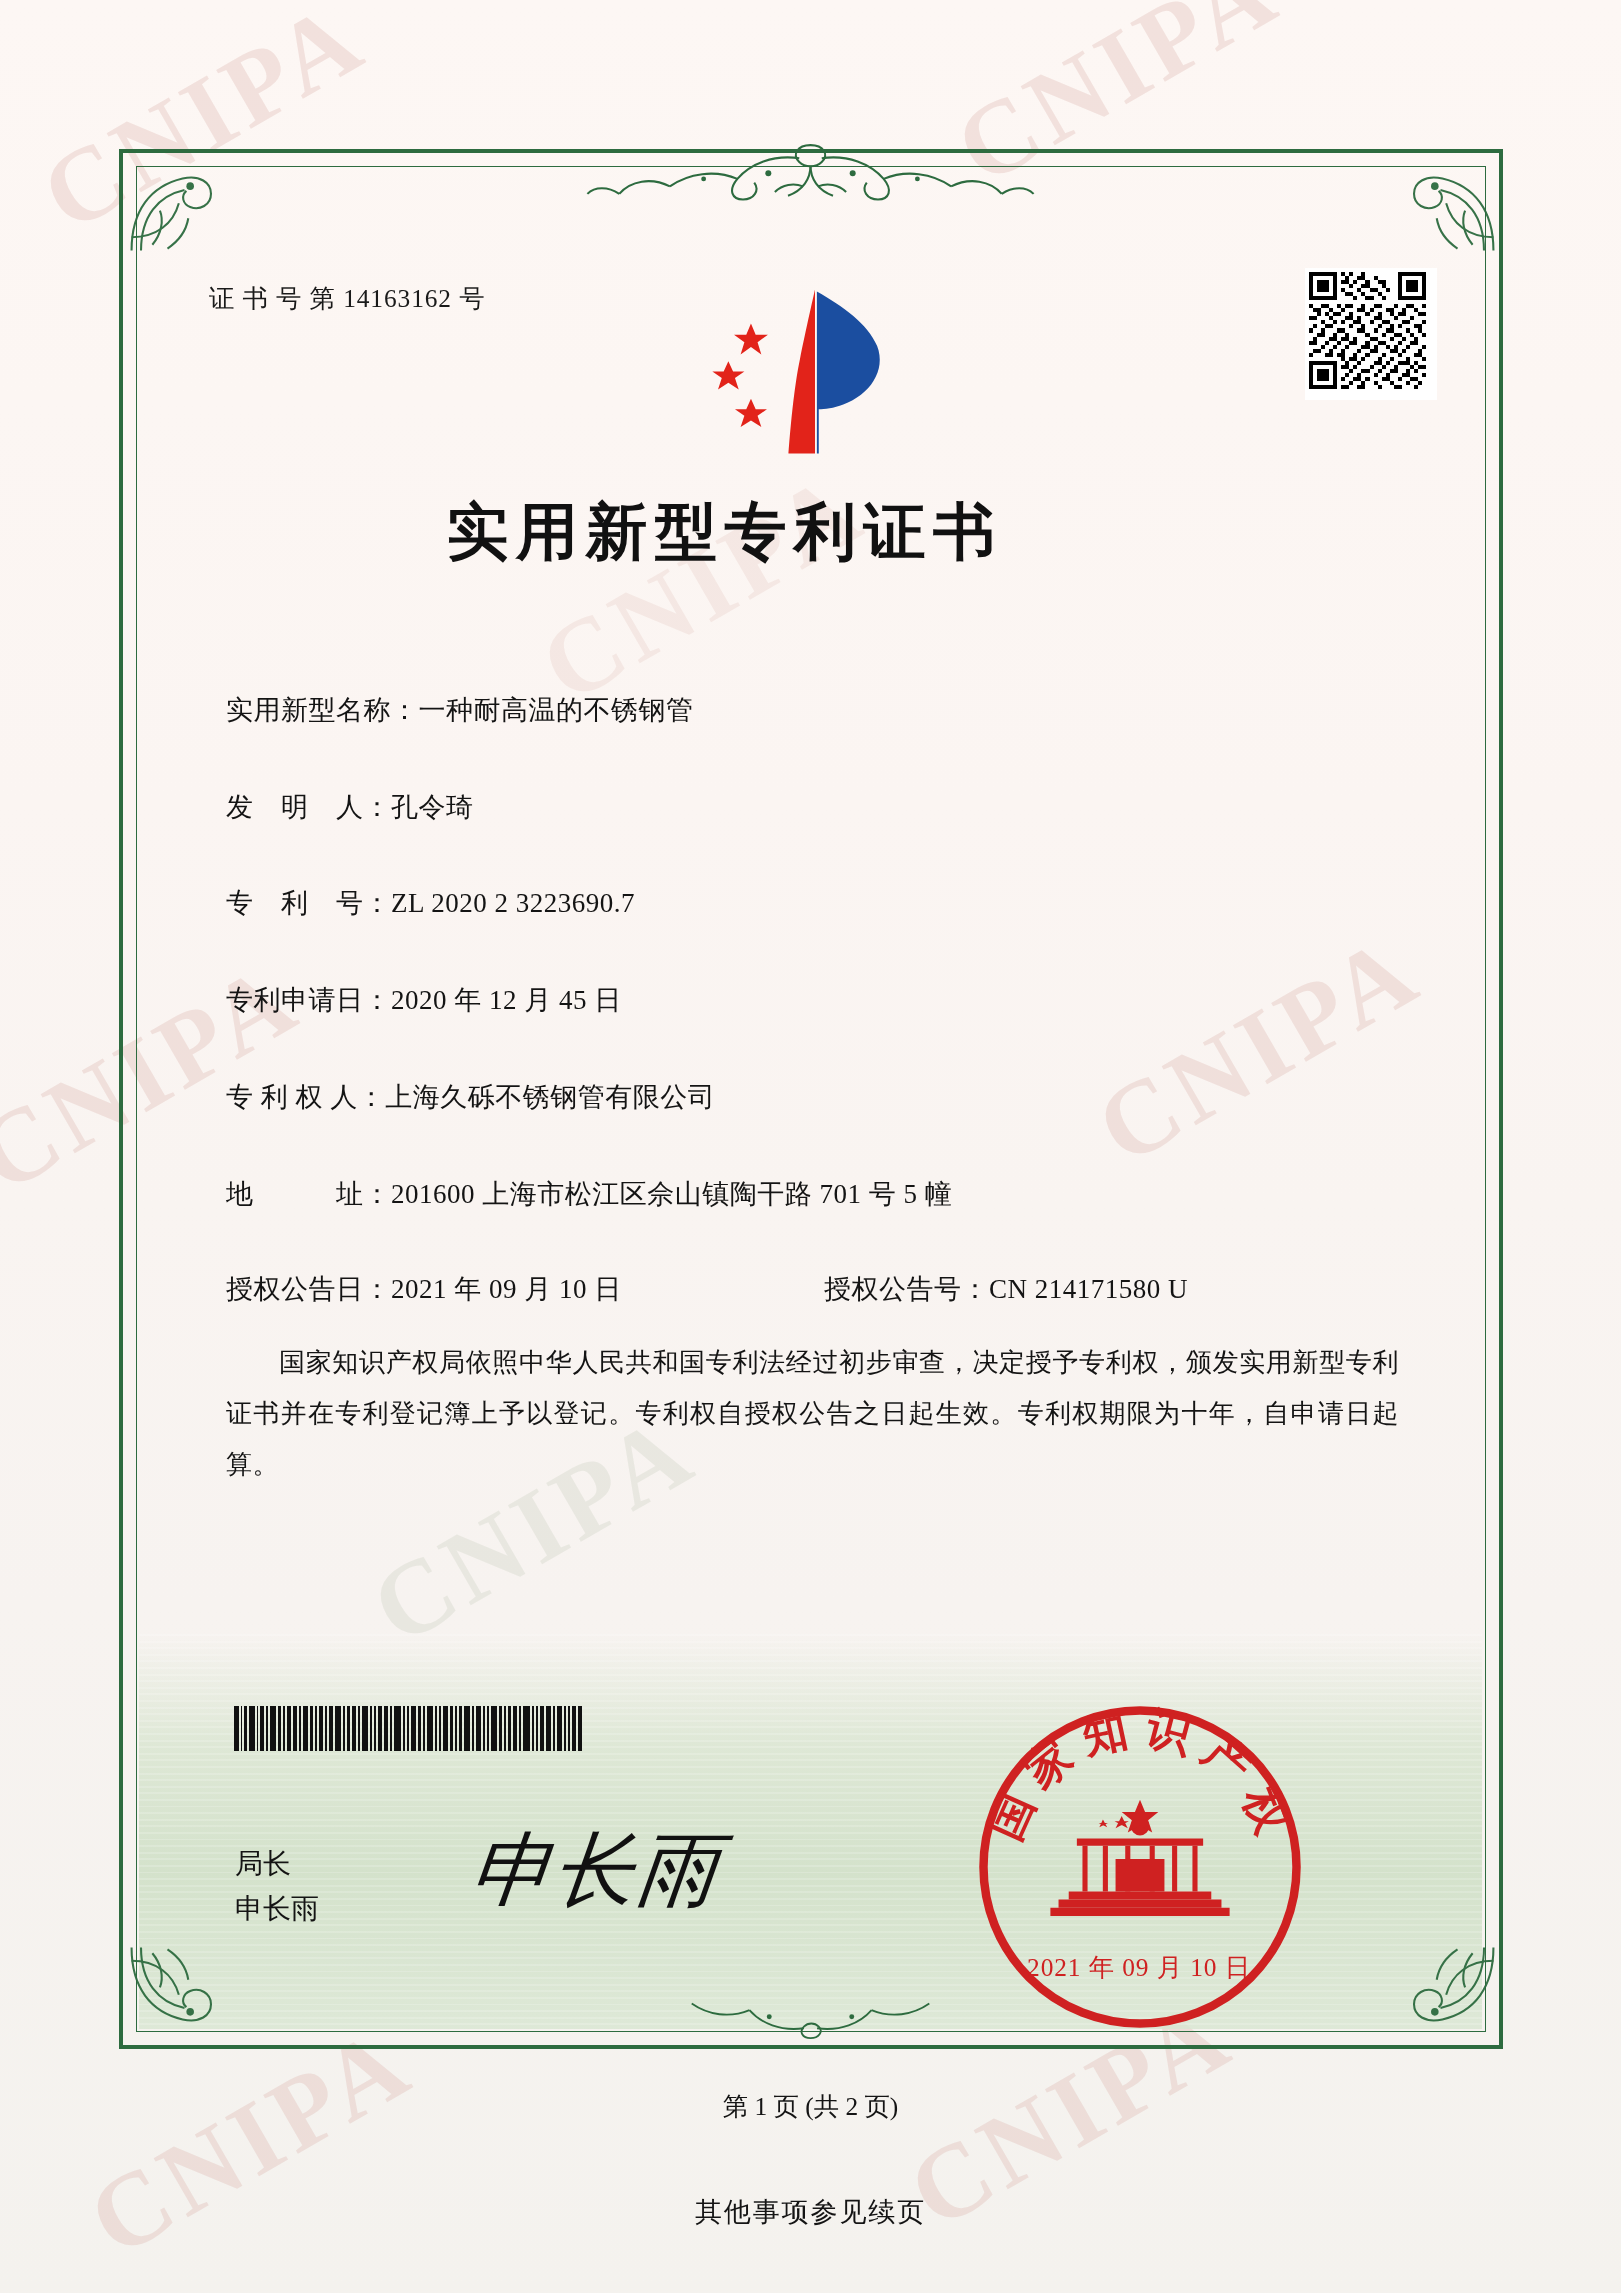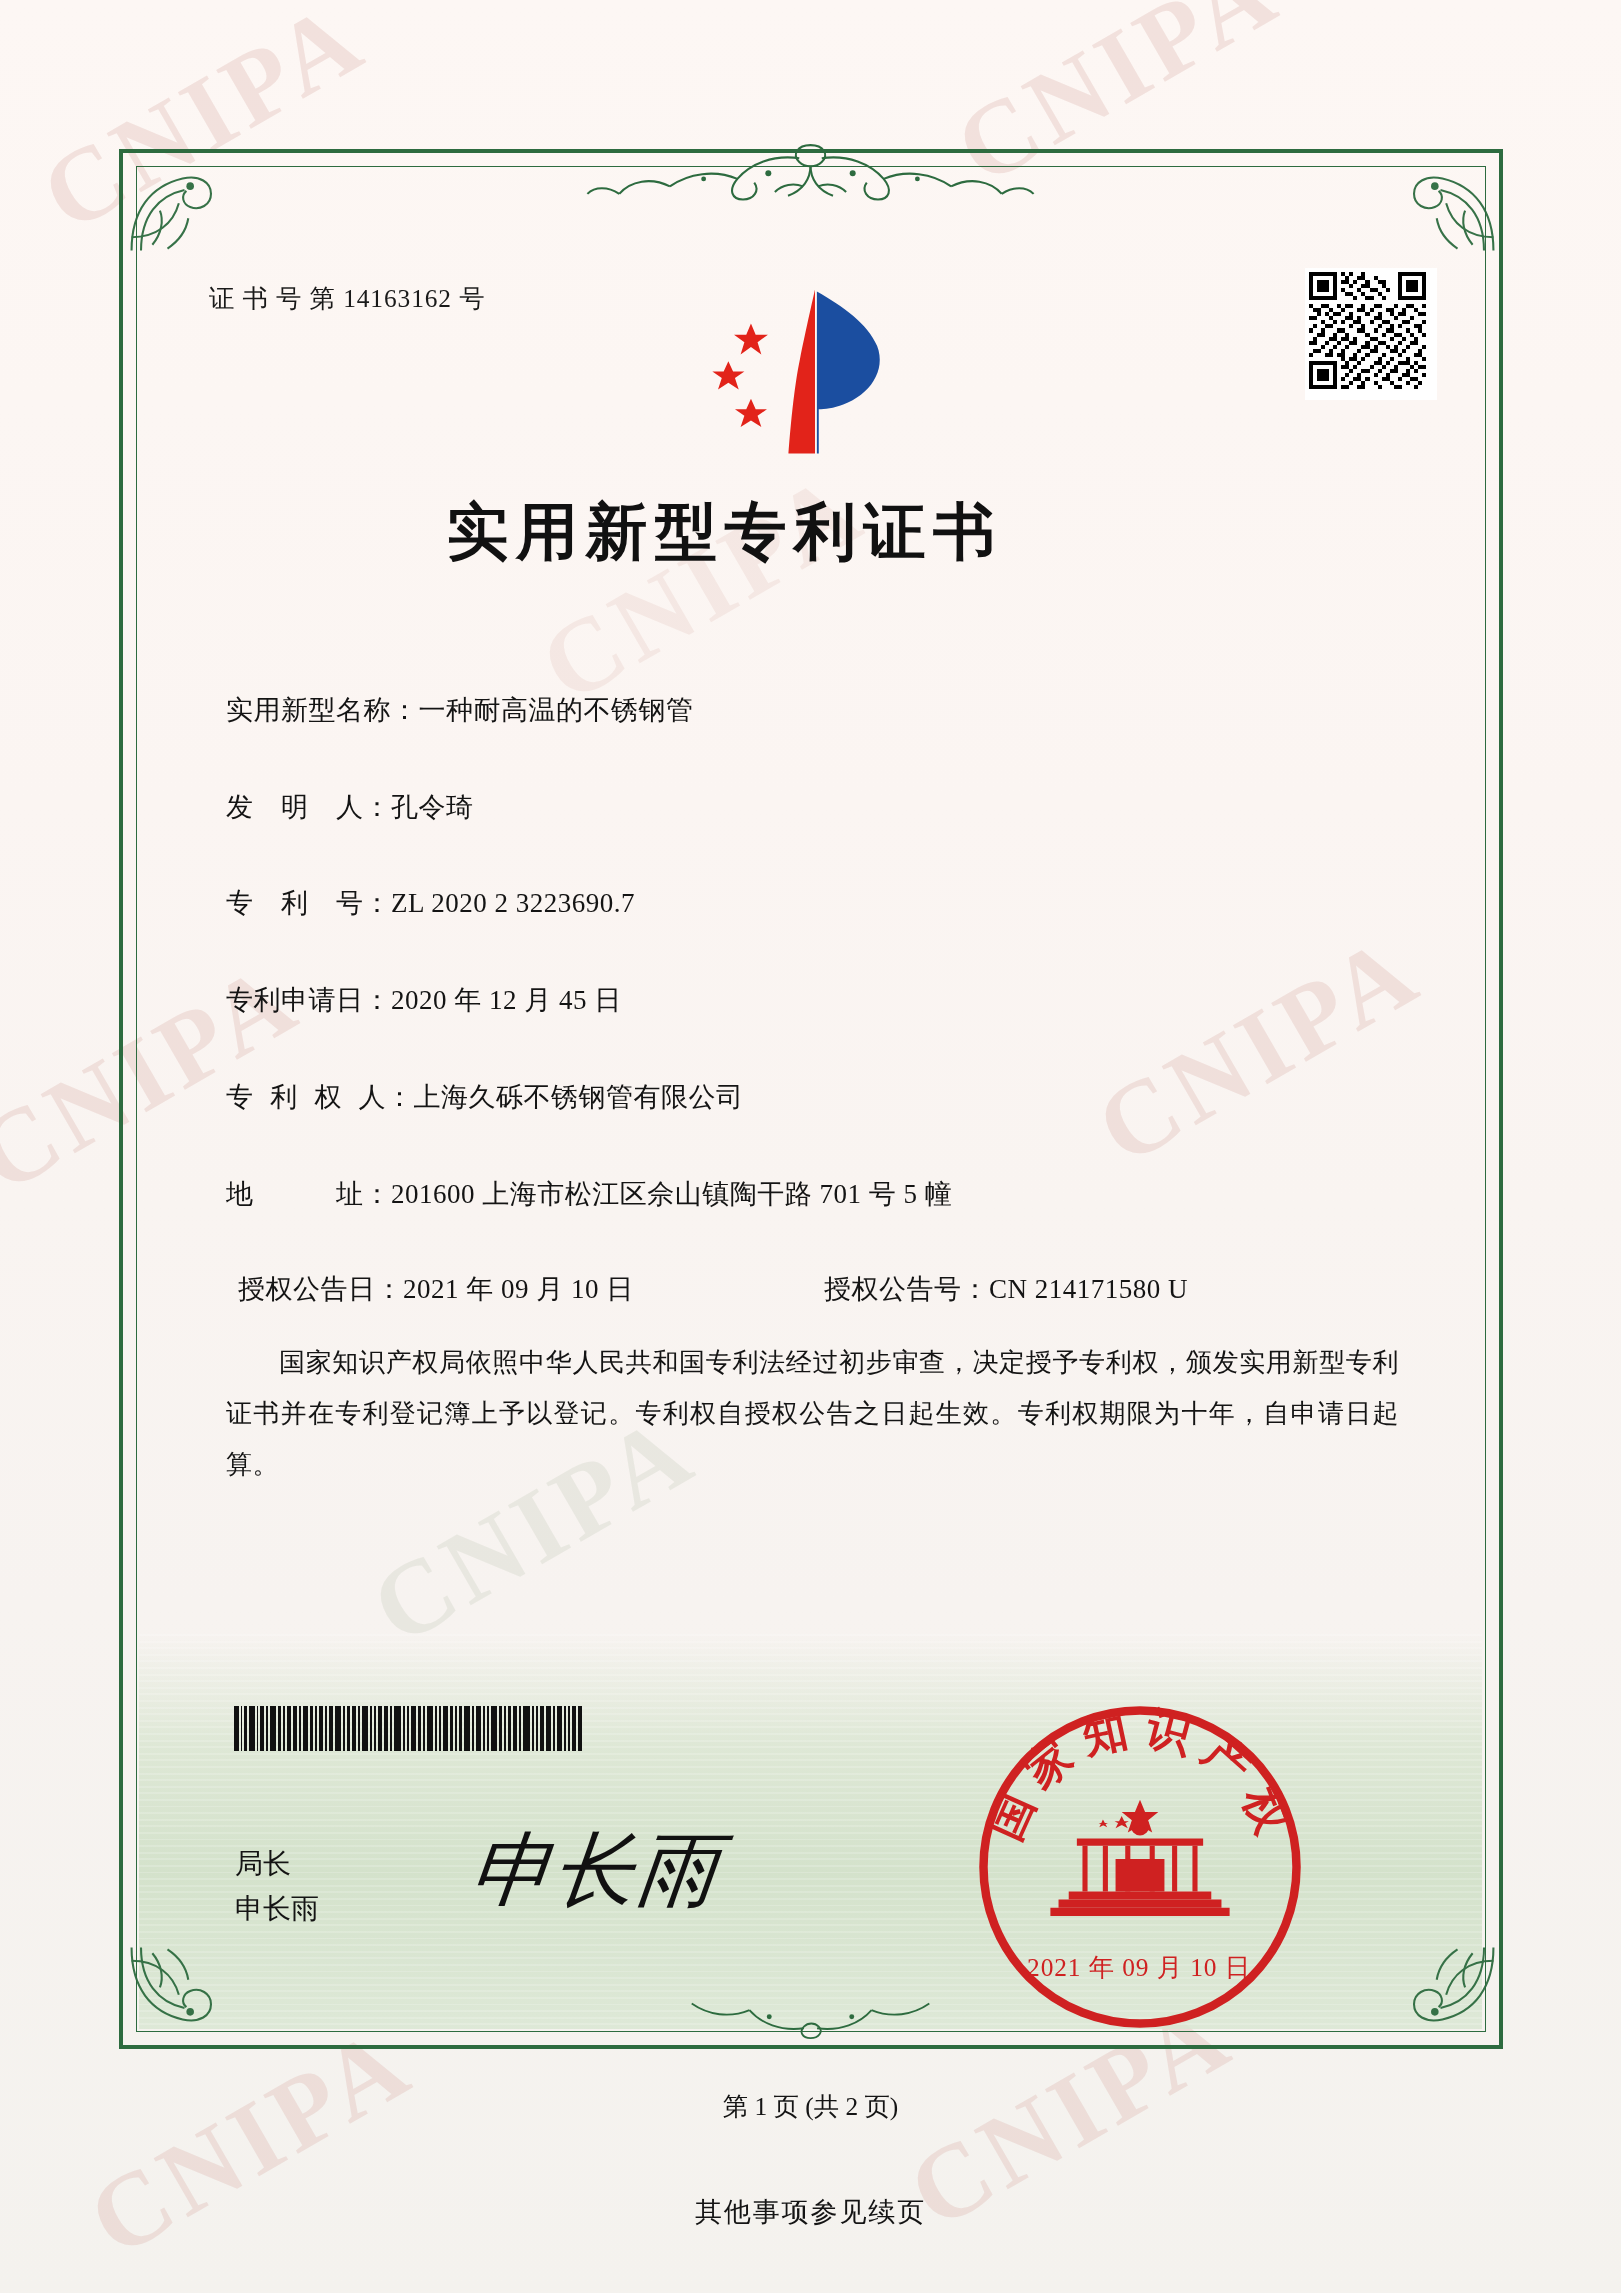--- a/index.html
+++ b/index.html
@@ -142,30 +142,30 @@
   }
 
   .field {
     position: absolute;
     left: 226px;
     font-size: 27px;
     color: #141414;
     white-space: nowrap;
     letter-spacing: 0.5px;
   }
-  .flabel { display:inline-block;font-family:Liberation Mono, monospace; }
+  .flabel { display:inline-block; }
   .fvalue { display:inline-block; }
 
   #f-name   { top: 692px; }
   #f-inv    { top: 789px; }
   #f-pno    { top: 885px; }
   #f-appdate{ top: 982px; }
   #f-owner  { top: 1079px; }
   #f-addr   { top: 1176px; }
-  #f-grant  { top: 1271px; margin-left: 12px; }
+  #f-grant  { top: 1271px; }
   #f-grantno{ top: 1271px; left: 824px; }
 
   .para {
     position: absolute;
     left: 226px;
     width: 1173px;
     font-size: 26px;
     line-height: 51px;
     color: #141414;
     text-align: justify;

